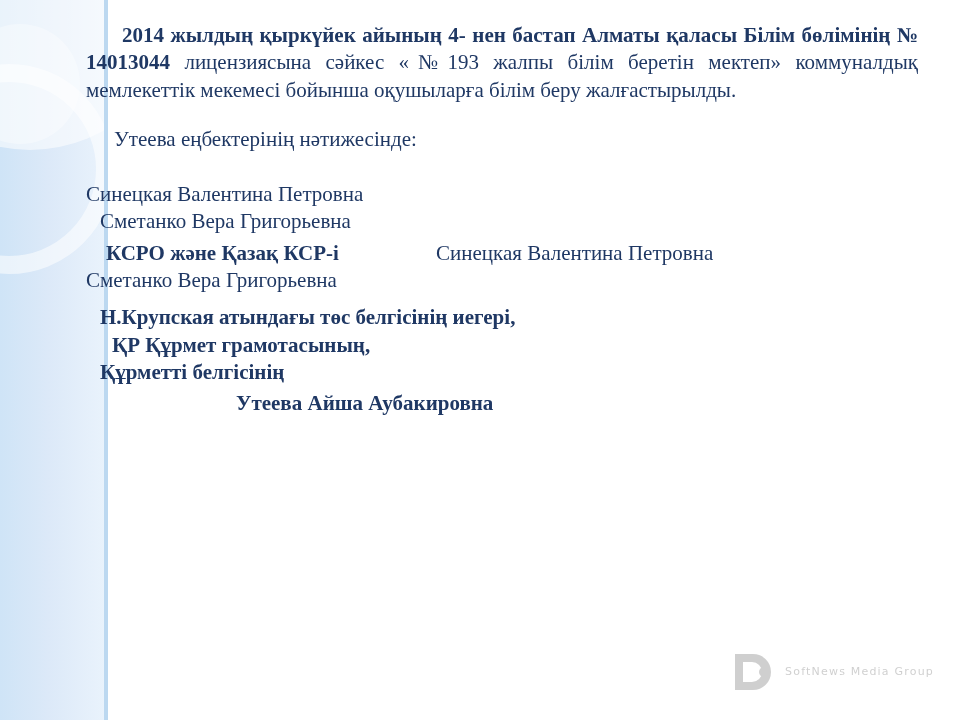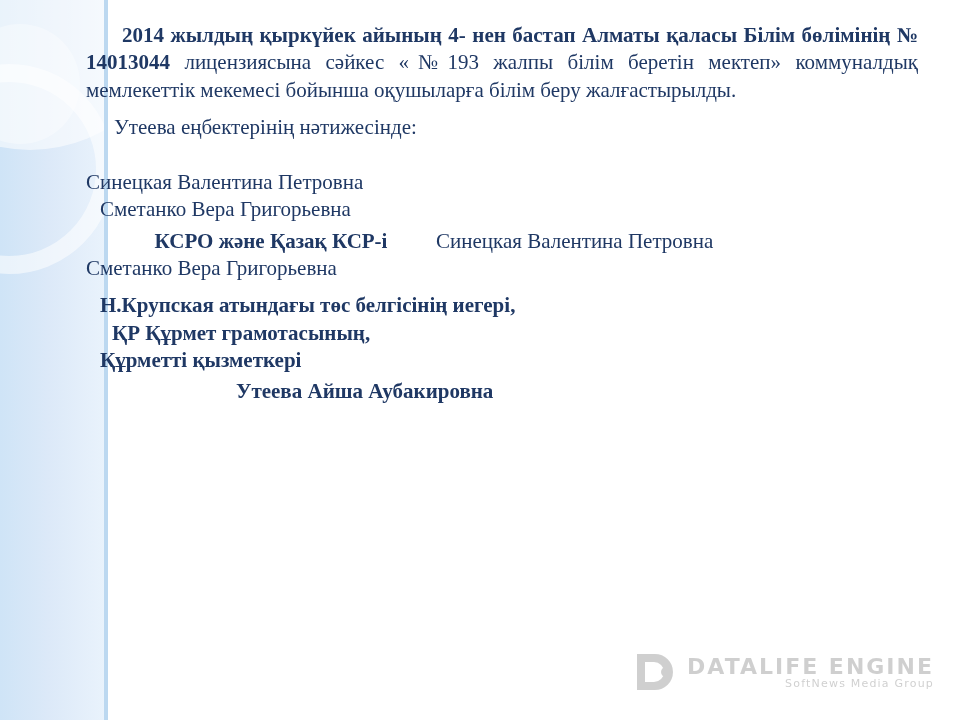--- a/index.html
+++ b/index.html
@@ -73,39 +73,38 @@
   }
   p {
     margin: 0;
     color: #1f3864;
     font-size: 21px;
     line-height: 1.30;
   }
   .para-justify {
     text-align: justify;
     text-indent: 36px;
-    margin-bottom: 10px;
+    margin-bottom: 22px;
     font-family: Liberation Serif, serif;
   }
   .para-justify .bold {
     font-weight: bold;
   }
   .indent-1 { text-indent: 28px; }
   .gap-sm { height: 10px; }
   .gap-md { height: 28px; }
   .gap-xs { height: 4px; }
   .bold { font-weight: bold; }
   .row {
     display: flex;
     align-items: baseline;
   }
   .col-left {
     width: 330px;
     flex: 0 0 330px;
-    text-align: center;
   }
   .col-right {
     flex: 1 1 auto;
   }
   .pad-l-14 { padding-left: 14px; }
   .pad-l-20 { padding-left: 20px; }
   .pad-l-26 { padding-left: 26px; }
   .pad-l-150 { padding-left: 150px; }
   .pad-l-160 { padding-left: 160px; }
 
@@ -171,32 +170,31 @@
       <p class="col-right">Синецкая  Валентина  Петровна</p>
     </div>
     <div class="row">
       <p class="col-right">Сметанко Вера Григорьевна</p>
     </div>
 
     <div class="gap-sm"></div>
 
     <p class="bold pad-l-14">Н.Крупская атындағы төс белгісінің иегері,</p>
     <p class="bold pad-l-26">ҚР Құрмет грамотасының,</p>
-    <p class="bold pad-l-14">Құрметті қызметкері</p>
+    <p class="bold pad-l-14">Құрметті белгісінің</p>
 
     <div class="gap-xs"></div>
 
     <p class="bold pad-l-150">Утеева Айша Аубакировна</p>
 
   </div>
 
   <div class="logo">
     <svg class="logo-mark" viewBox="0 0 44 44">
       <path d="M4 4 L22 4 A18 18 0 0 1 22 40 L4 40 Z M12 12 L12 32 L21 32 A10 10 0 0 0 21 12 Z" fill="#8a8a8a"></path>
       <circle cx="33" cy="22" r="5" fill="#8a8a8a"></circle>
     </svg>
     <div class="logo-text">
-      <div class="logo-title">DATALIFE ENGINE</div>
       <div class="logo-sub">SoftNews Media Group</div>
     </div>
   </div>
 
 </div>
 
 </body></html>

